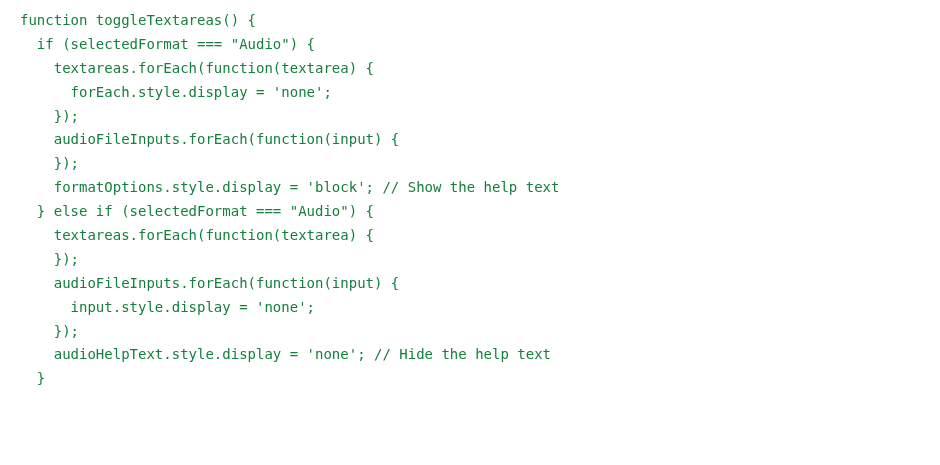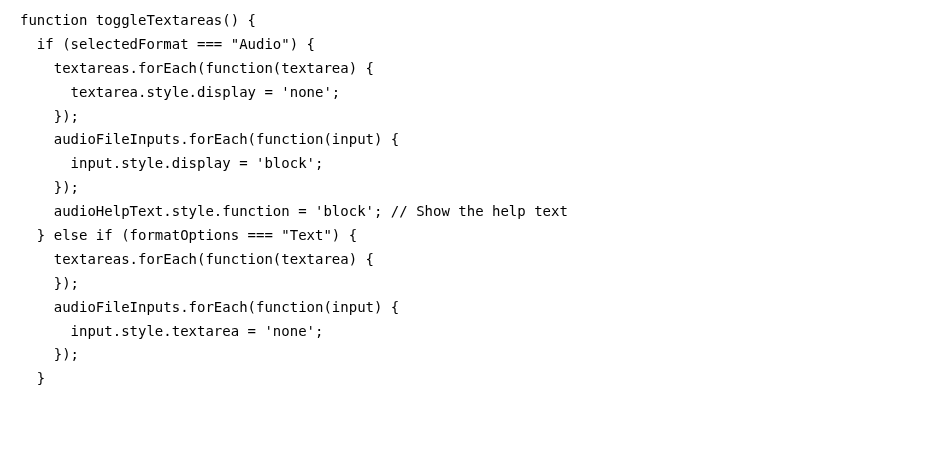--- a/index.html
+++ b/index.html
@@ -28,32 +28,32 @@
   .code-line {
     white-space: pre;       
     height: 23.9px;
     font-weight: 500;
   }
 </style>
 </head>
 <body>
 
 <div class="code-viewport" style="background: rgb(255, 255, 255);">
-  <div class="code-block" style="color: #000000;">
+  <div class="code-block" style="color: #15803d;">
 
   <div class="code-line">function toggleTextareas() {</div>
       <div class="code-line">  if (selectedFormat === "Audio") {</div>
       <div class="code-line">    textareas.forEach(function(textarea) {</div>
-      <div class="code-line">      textarea.style.display = 'none';</div>
+      <div class="code-line">      forEach.style.display = 'none';</div>
       <div class="code-line">    });</div>
       <div class="code-line">    audioFileInputs.forEach(function(input) {</div>
-      <div class="code-line">      input.style.display = 'block';</div>
       <div class="code-line">    });</div>
-      <div class="code-line">    audioHelpText.style.function = 'block'; // Show the help text</div>
-      <div class="code-line">  } else if (formatOptions === "Text") {</div>
+      <div class="code-line">    formatOptions.style.display = 'block'; // Show the help text</div>
+      <div class="code-line">  } else if (selectedFormat === "Audio") {</div>
       <div class="code-line">    textareas.forEach(function(textarea) {</div>
       <div class="code-line">    });</div>
       <div class="code-line">    audioFileInputs.forEach(function(input) {</div>
-      <div class="code-line">      input.style.textarea = 'none';</div>
+      <div class="code-line">      input.style.display = 'none';</div>
       <div class="code-line">    });</div>
+      <div class="code-line">    audioHelpText.style.display = 'none'; // Hide the help text</div>
       <div class="code-line">  }</div>
     </div>
 </div>
 
 </body></html>

